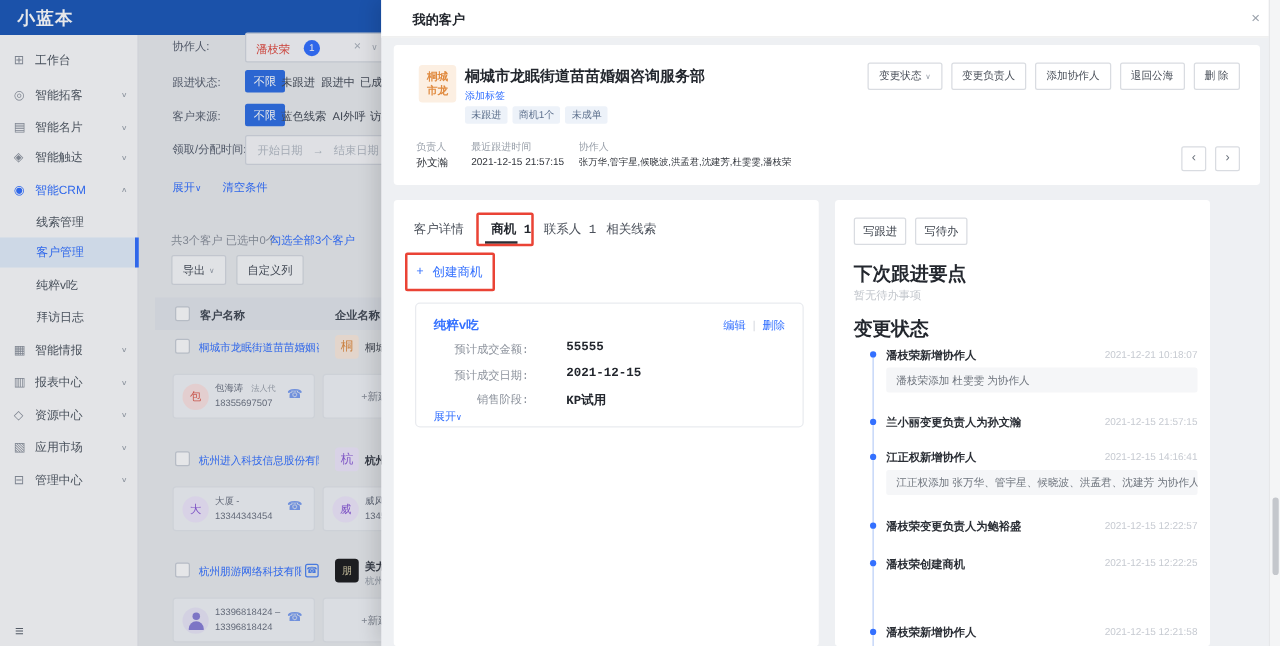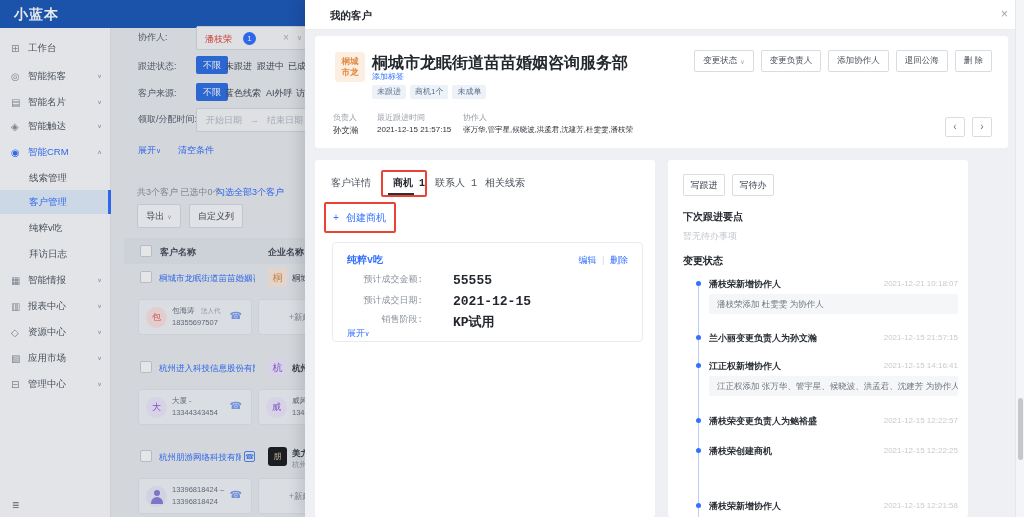--- a/index.html
+++ b/index.html
@@ -57,21 +57,21 @@
 
   
   .drawer { left:305px; top:0; width:719px; height:517px; background:#eef0f3; box-shadow:-5px 0 14px rgba(0,0,0,.12); z-index:10; }
   .d-head { position:absolute; left:0; top:0; width:719px; height:30px; background:#fff; border-bottom:1px solid #ececec; }
   .d-title { position:absolute; left:25px; top:9px; font-size:10.5px; font-weight:bold; color:#23272e; }
   .d-close { position:absolute; right:16px; top:7px; font-size:12px; color:#9aa1ab; cursor:pointer; }
   .card { position:absolute; background:#fff; border-radius:3px; }
 
   .cust-card { left:10px; top:36px; width:693px; height:112px; }
   .cust-ava { position:absolute; left:20px; top:16px; width:30px; height:30px; border-radius:3px; background:#fcefe2; color:#e08b41; font-size:8.5px; line-height:11px; text-align:center; padding-top:4px; font-weight:bold; }
-  .cust-name { position:absolute; left:57px; top:17px; font-size:16px; font-weight:bold; color:#23272e; }
+  .cust-name { position:absolute; left:57px; top:17px; font-size:12px; font-weight:bold; color:#23272e; }
   .addtag { position:absolute; left:57px; top:35px; font-size:8px; color:#3370ff; }
   .ctagrow { position:absolute; left:57px; top:49px; display:flex; gap:4px; }
   .ctag2 { height:14px; padding:0 5px; background:#edf2f9; border-radius:2px; color:#5c6f8c; font-size:8px; line-height:14px; }
   .flab { position:absolute; font-size:8px; color:#9aa1ab; }
   .fval { position:absolute; font-size:8.5px; color:#30343b; }
   .actrow { position:absolute; right:16px; top:14px; display:flex; gap:7px; }
   .abtn { height:22px; padding:0 8px; background:#fff; border:1px solid #d9dce1; border-radius:2px; font-size:8.5px; color:#4a505a; display:flex; align-items:center; gap:3px; }
   .abtn .chv { font-size:6px; color:#9aa1ab; }
   .pager { position:absolute; right:16px; top:81px; display:flex; gap:7px; }
   .pbtn { width:20px; height:20px; border:1px solid #d9dce1; border-radius:2px; background:#fff; font-size:10px; color:#6b727c; text-align:center; line-height:18px; }
@@ -79,26 +79,26 @@
   .left-card { left:10px; top:160px; width:340px; height:357px;font-family:Liberation Mono, monospace; }
   .tab { font-size:10px; color:#4b515b; position:absolute; top:16px; }
   .tab.on { font-weight:bold; color:#23272e; }
   .inkbar { position:absolute; left:73px; top:33px; width:26px; height:2px; background:#2b2f36; }
   .create-link { position:absolute; left:18px; top:51px; font-size:10px; color:#3370ff; display:flex; gap:7px; align-items:center; }
   .opp-card { position:absolute; left:17px; top:82px; width:311px; height:100px; border:1px solid #e9ebef; border-radius:4px; background:#fff; }
   .opp-title { position:absolute; left:14px; top:10px; font-size:10px; font-weight:bold; color:#3370ff; }
   .opp-ops { position:absolute; right:14px; top:11px; font-size:9px; color:#3370ff; }
   .opp-ops .sep { color:#d3d7dd; margin:0 4px; }
   .opp-lab { position:absolute; left:10px; width:80px; text-align:right; font-size:9px; color:#8d939d; }
-  .opp-val { position:absolute; left:98px; font-size:13px; font-weight:bold; color:#23272e;padding-left:22px; }
+  .opp-val { position:absolute; left:98px; font-size:10px; font-weight:bold; color:#23272e;padding-left:22px; }
   .opp-exp { position:absolute; left:14px; top:84px; font-size:9px; color:#3370ff; }
 
   .right-card { left:363px; top:160px; width:300px; height:357px; }
   .wbtn { position:absolute; top:14px; width:42px; height:22px; background:#fff; border:1px solid #d9dce1; border-radius:2px; font-size:9px; color:#3c424c; text-align:center; line-height:20px; }
-  .rhead { position:absolute; left:15px; font-size:10px; font-weight:bold; color:#23272e; }
+  .rhead { position:absolute; left:15px; font-size:15px; font-weight:bold; color:#23272e; }
   .rempty { position:absolute; left:15px; top:70px; font-size:9px; color:#c3c7cd; }
   .tl-line { position:absolute; left:30px; top:122px; width:1px; bottom:0; background:#bcd0f7; }
   .tl-dot { position:absolute; left:28px; width:5px; height:5px; border-radius:50%; background:#3370ff; }
   .tl-title { position:absolute; left:41px; font-size:9px; font-weight:bold; color:#2a2e35; white-space:nowrap; }
   .tl-time { position:absolute; right:10px; font-size:8px; color:#c6cad1; }
   .tl-detail { position:absolute; left:41px; right:10px; height:20px; background:#f5f6f8; border-radius:2px; font-size:8.5px; color:#6f757e; line-height:20px; padding-left:8px; white-space:nowrap; overflow:hidden; }
   .tl-detail .dlink { color:#3370ff; }
 
   .redbox { position:absolute; border:2px solid #ea4335; border-radius:2px; z-index:20; }
   .rb1 { left:381px; top:170px; width:46px; height:27px; }

